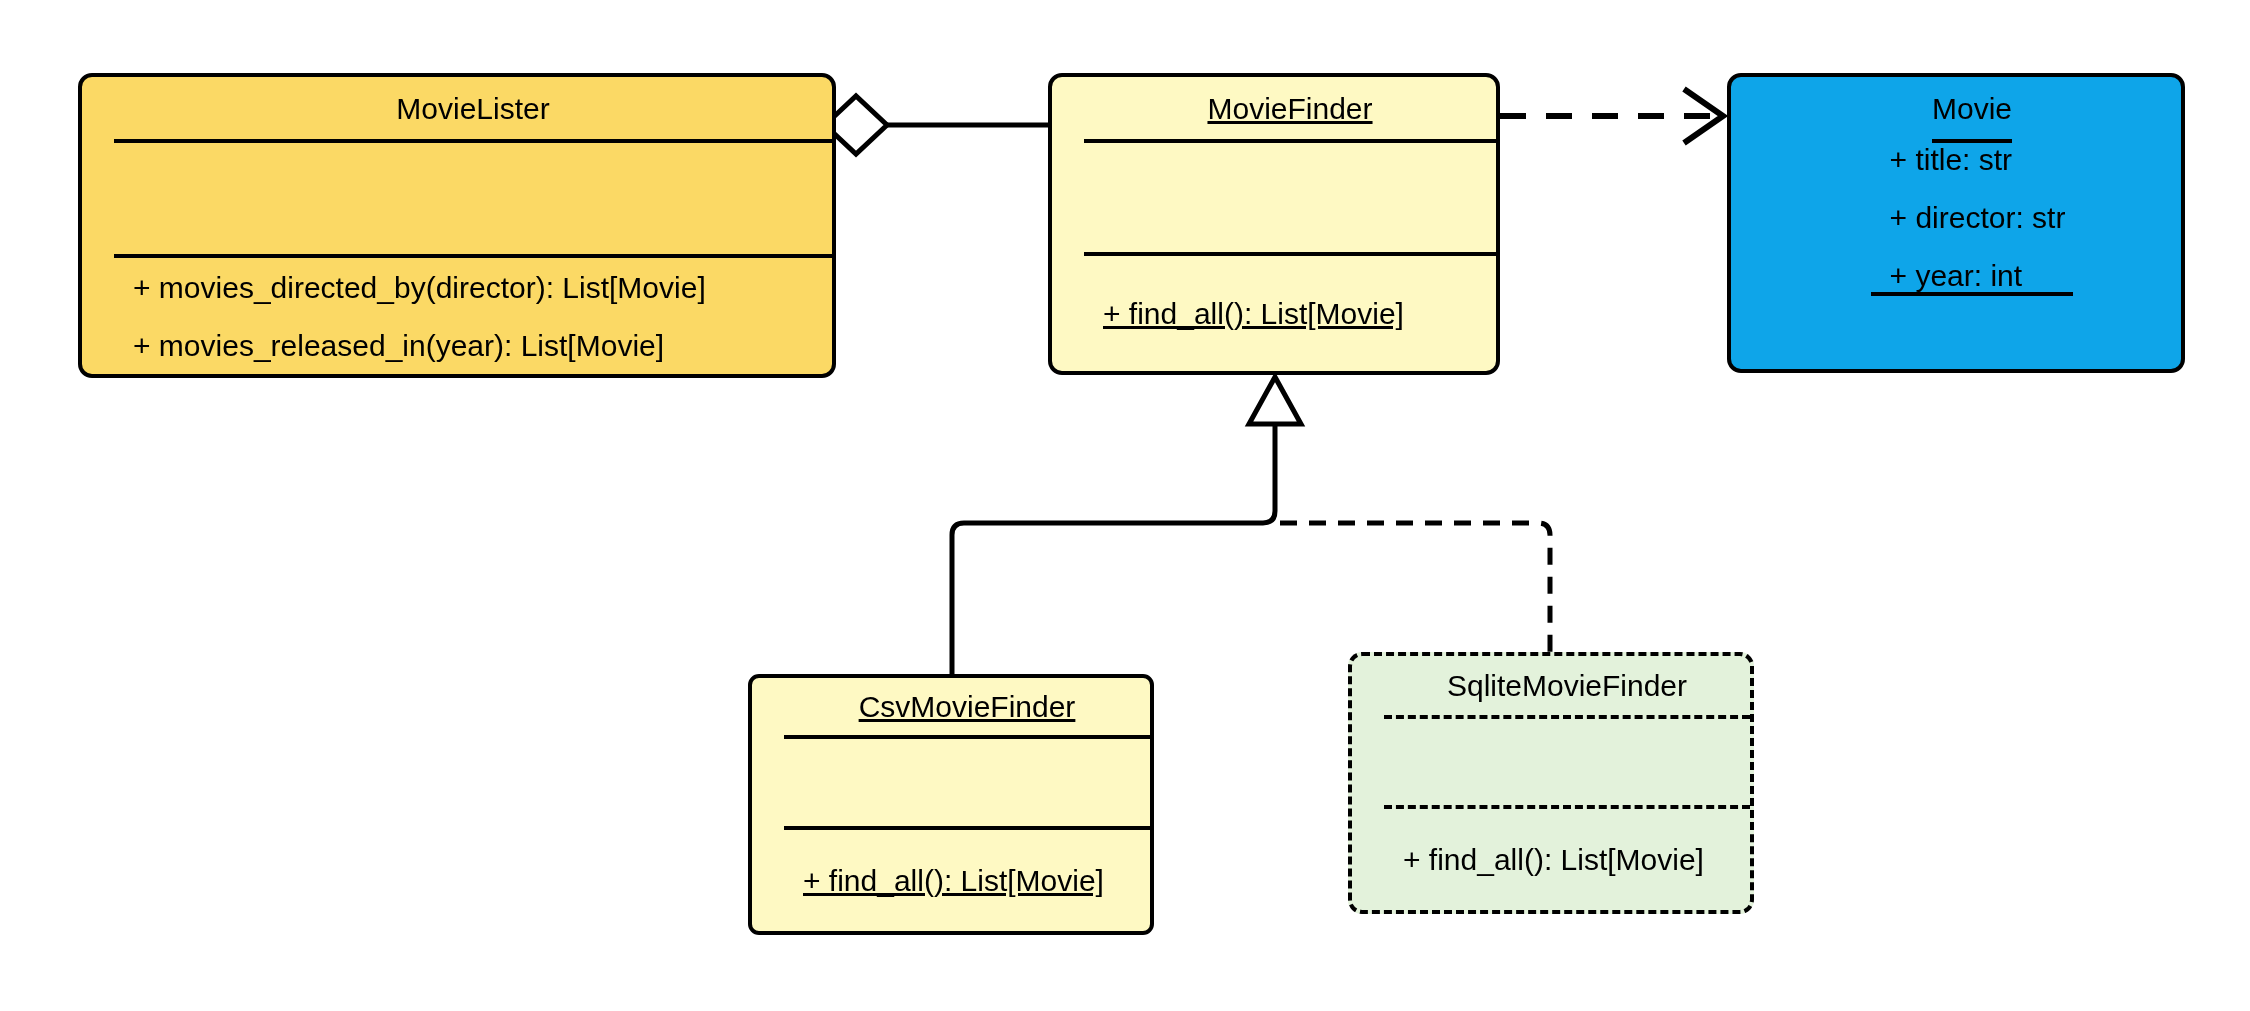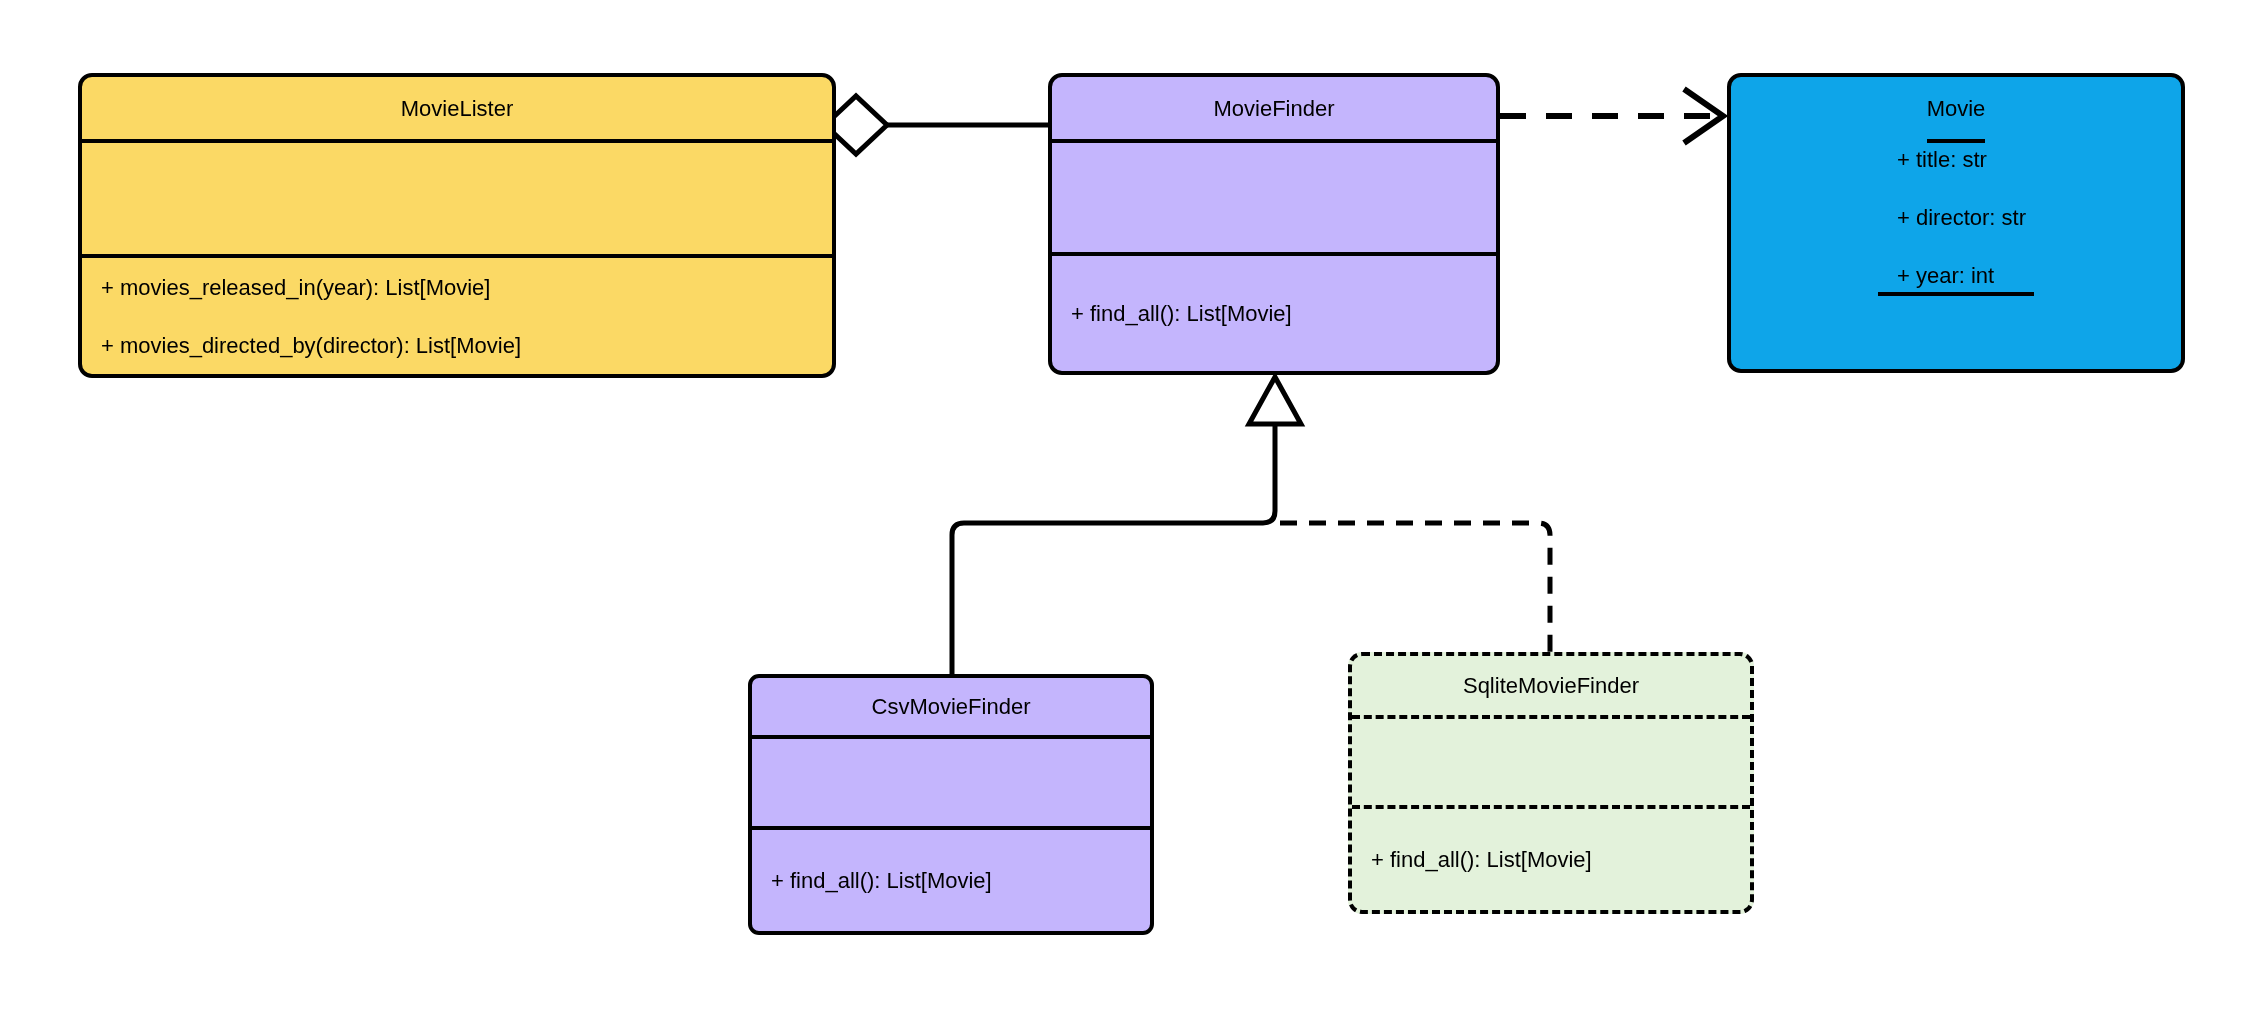--- a/index.html
+++ b/index.html
@@ -22,22 +22,23 @@
     width: 2250px; height: 1011px;
     pointer-events: none;
   }
   .uml-class {
     position: absolute;
     box-sizing: border-box;
     border: 4px solid #000000;
     border-radius: 14px;
     display: flex;
     flex-direction: column;
-    font-size: 22px;
+    font-size: 30px;
     line-height: 45px;
+    padding-left: 32px;
   }
   .uml-class.dashed { border-style: dashed; }
   .sec {
     box-sizing: border-box;
     flex: 0 0 auto;
   }
   .sec.divided { border-bottom: 4px solid #000000; }
   .uml-class.dashed .sec.divided { border-bottom-style: dashed; }
   .sec.title {
     display: flex;
@@ -51,21 +52,21 @@
     justify-content: center;
     padding-left: 19px;
     padding-right: 8px;
     gap: 13px;
   }
   .sec.grow { flex: 1 1 auto; }
   .member { white-space: nowrap; }
 
   
   .fill-yellow     { background: #fbd965; }
-  .fill-green      { background: #c4b5fd; }
+  .fill-green      { background: #fef9c3; text-decoration: underline; }
   .fill-blue       { background: #0ea5e9; align-items: center; }
   .fill-palegreen  { background: #e3f2db; }
 
   
   #cls-movielister { left: 78px;   top: 73px;  width: 758px; height: 305px; }
   #cls-movielister .title   { height: 66px; }
   #cls-movielister .attrs   { height: 115px; }
 
   #cls-moviefinder { left: 1048px; top: 73px;  width: 452px; height: 302px; }
   #cls-moviefinder .title   { height: 66px; }
@@ -106,22 +107,22 @@
 
       <path d="M 1280,523 L 1538,523 Q 1550,523 1550,535 L 1550,673" fill="none" stroke="#000000" stroke-width="5" stroke-dasharray="17 12"></path>
       <polygon points="1275,377 1249,424 1301,424" fill="#ffffff" stroke="#000000" stroke-width="5"></polygon>
     </g>
   </svg>
 
   <div class="uml-class fill-yellow" id="cls-movielister">
     <div class="sec title divided">MovieLister</div>
     <div class="sec attrs divided members"></div>
     <div class="sec grow members">
+      <div class="member">+ movies_directed_by(director): List[Movie]</div>
       <div class="member">+ movies_released_in(year): List[Movie]</div>
-      <div class="member">+ movies_directed_by(director): List[Movie]</div>
     </div>
   </div>
 
   <div class="uml-class fill-green" id="cls-moviefinder">
     <div class="sec title divided">MovieFinder</div>
     <div class="sec attrs divided members"></div>
     <div class="sec grow members">
       <div class="member">+ find_all(): List[Movie]</div>
     </div>
   </div>

